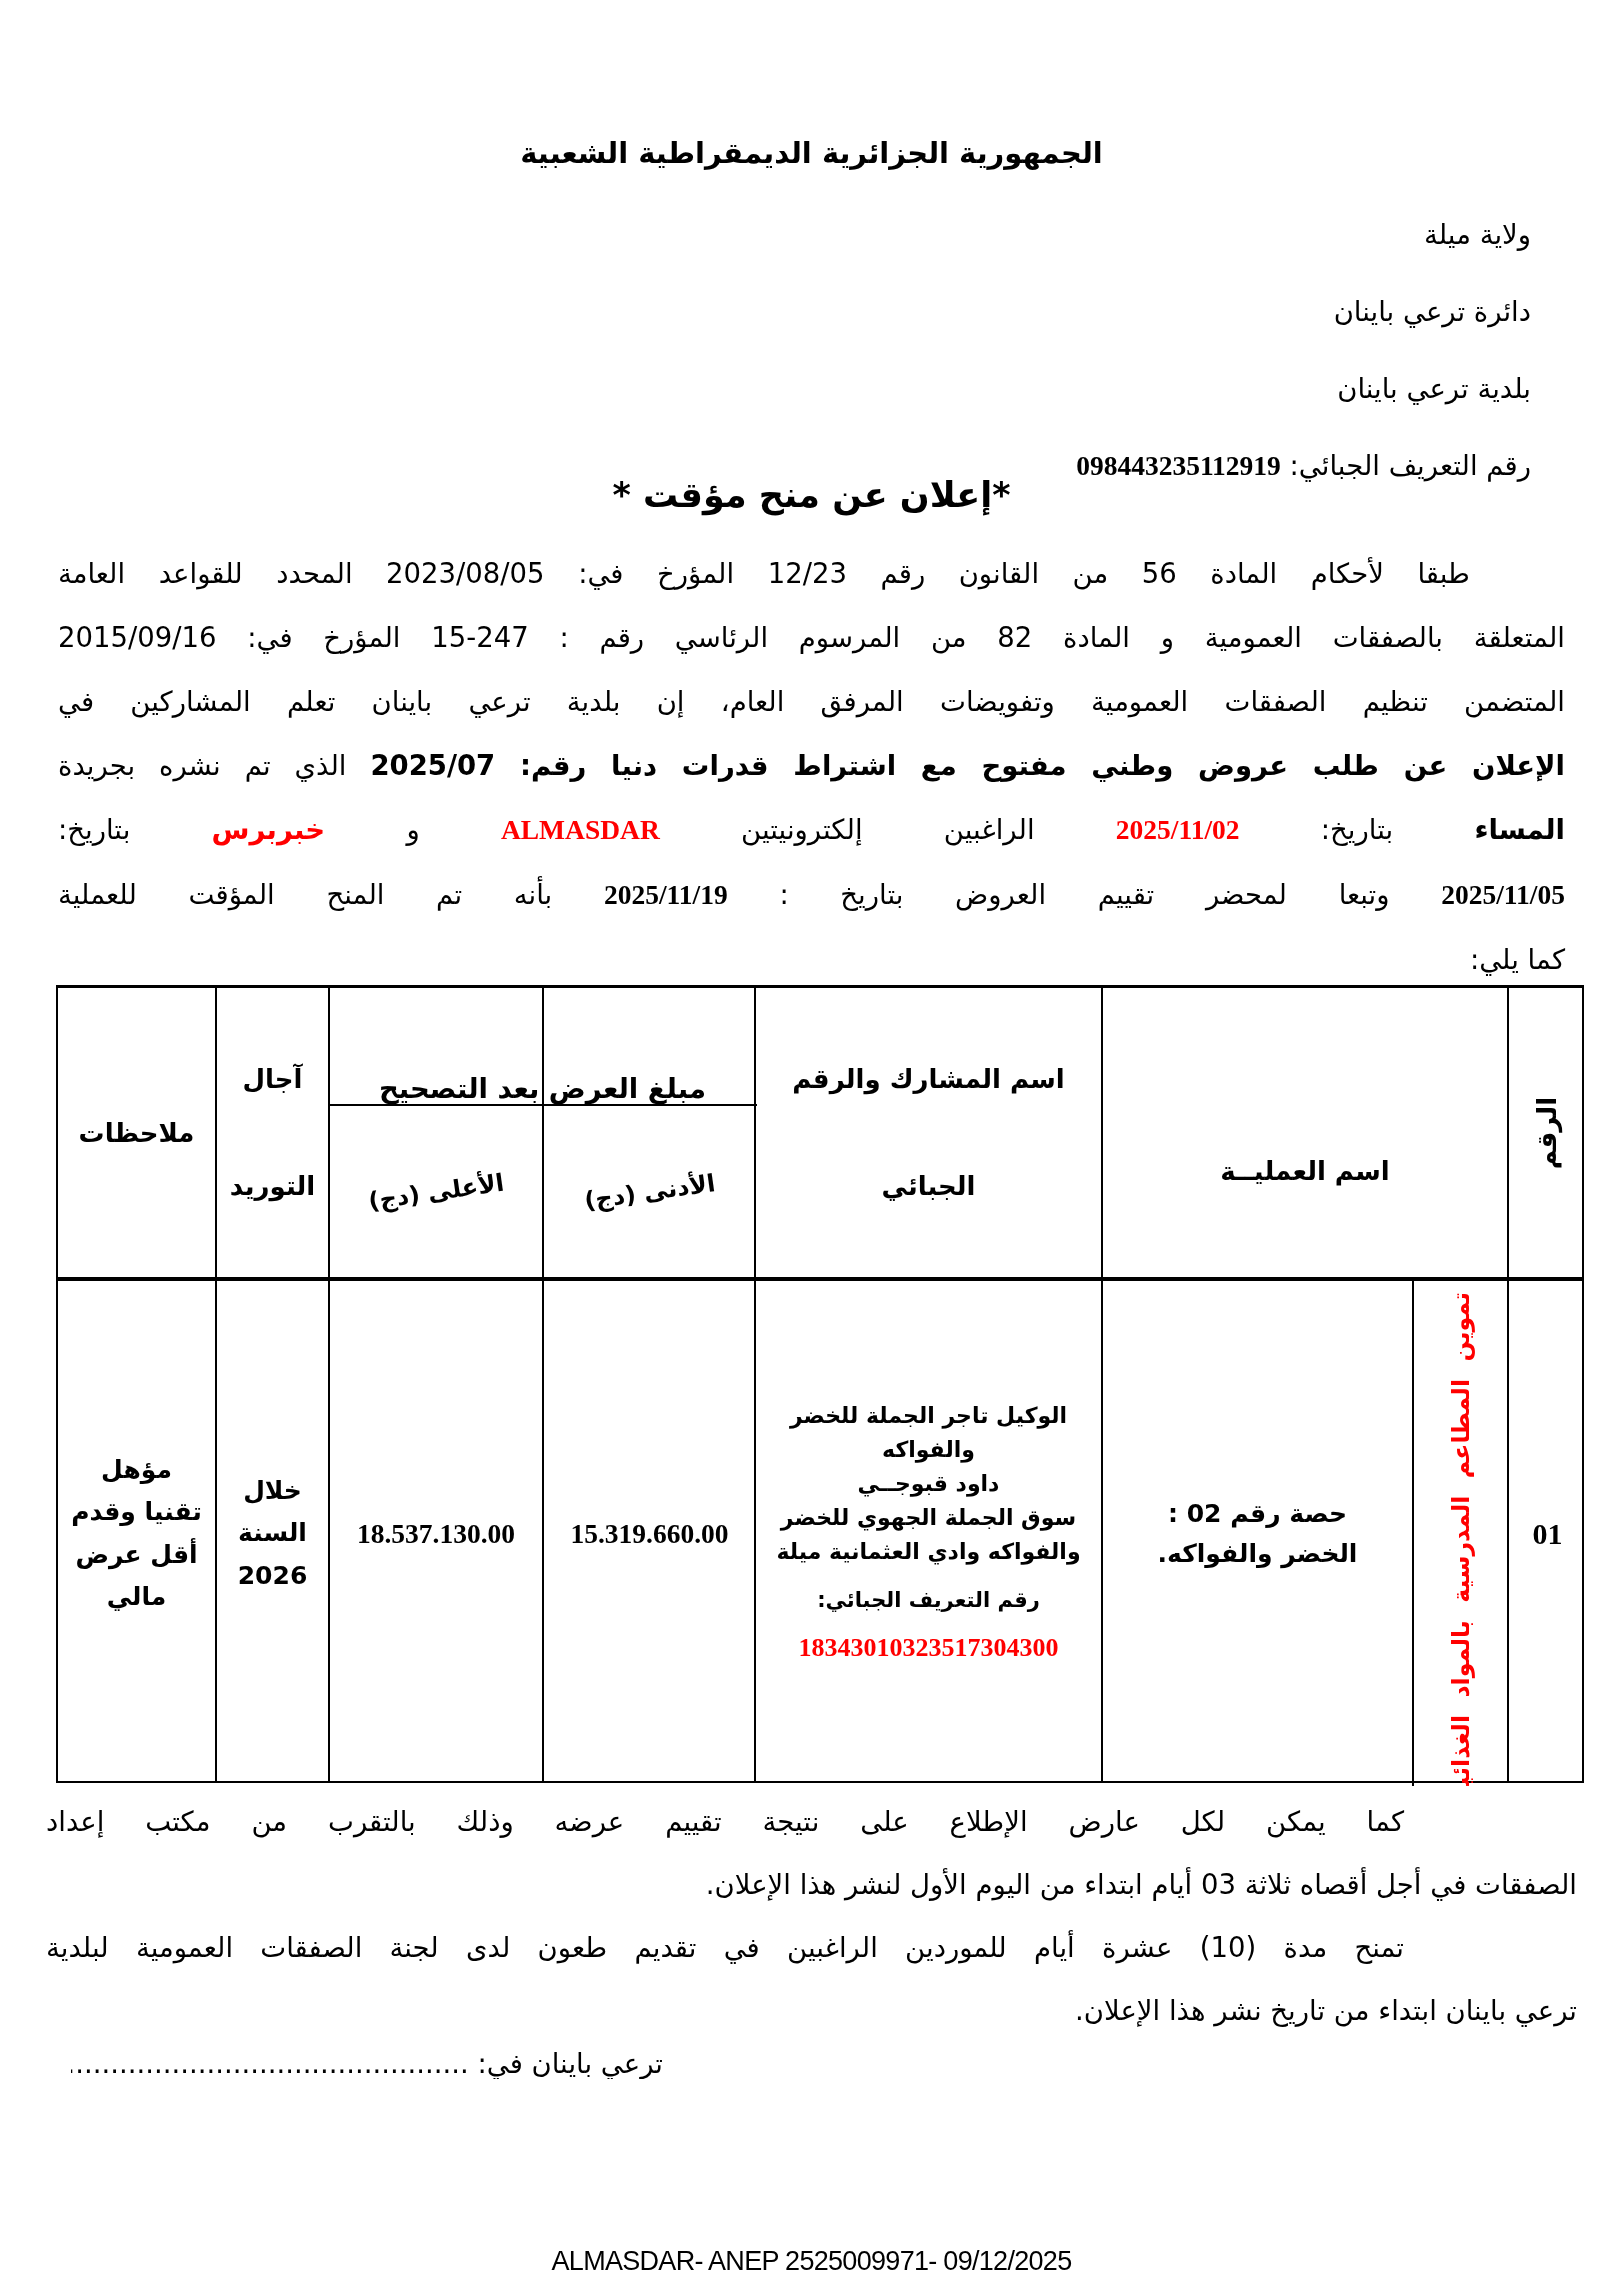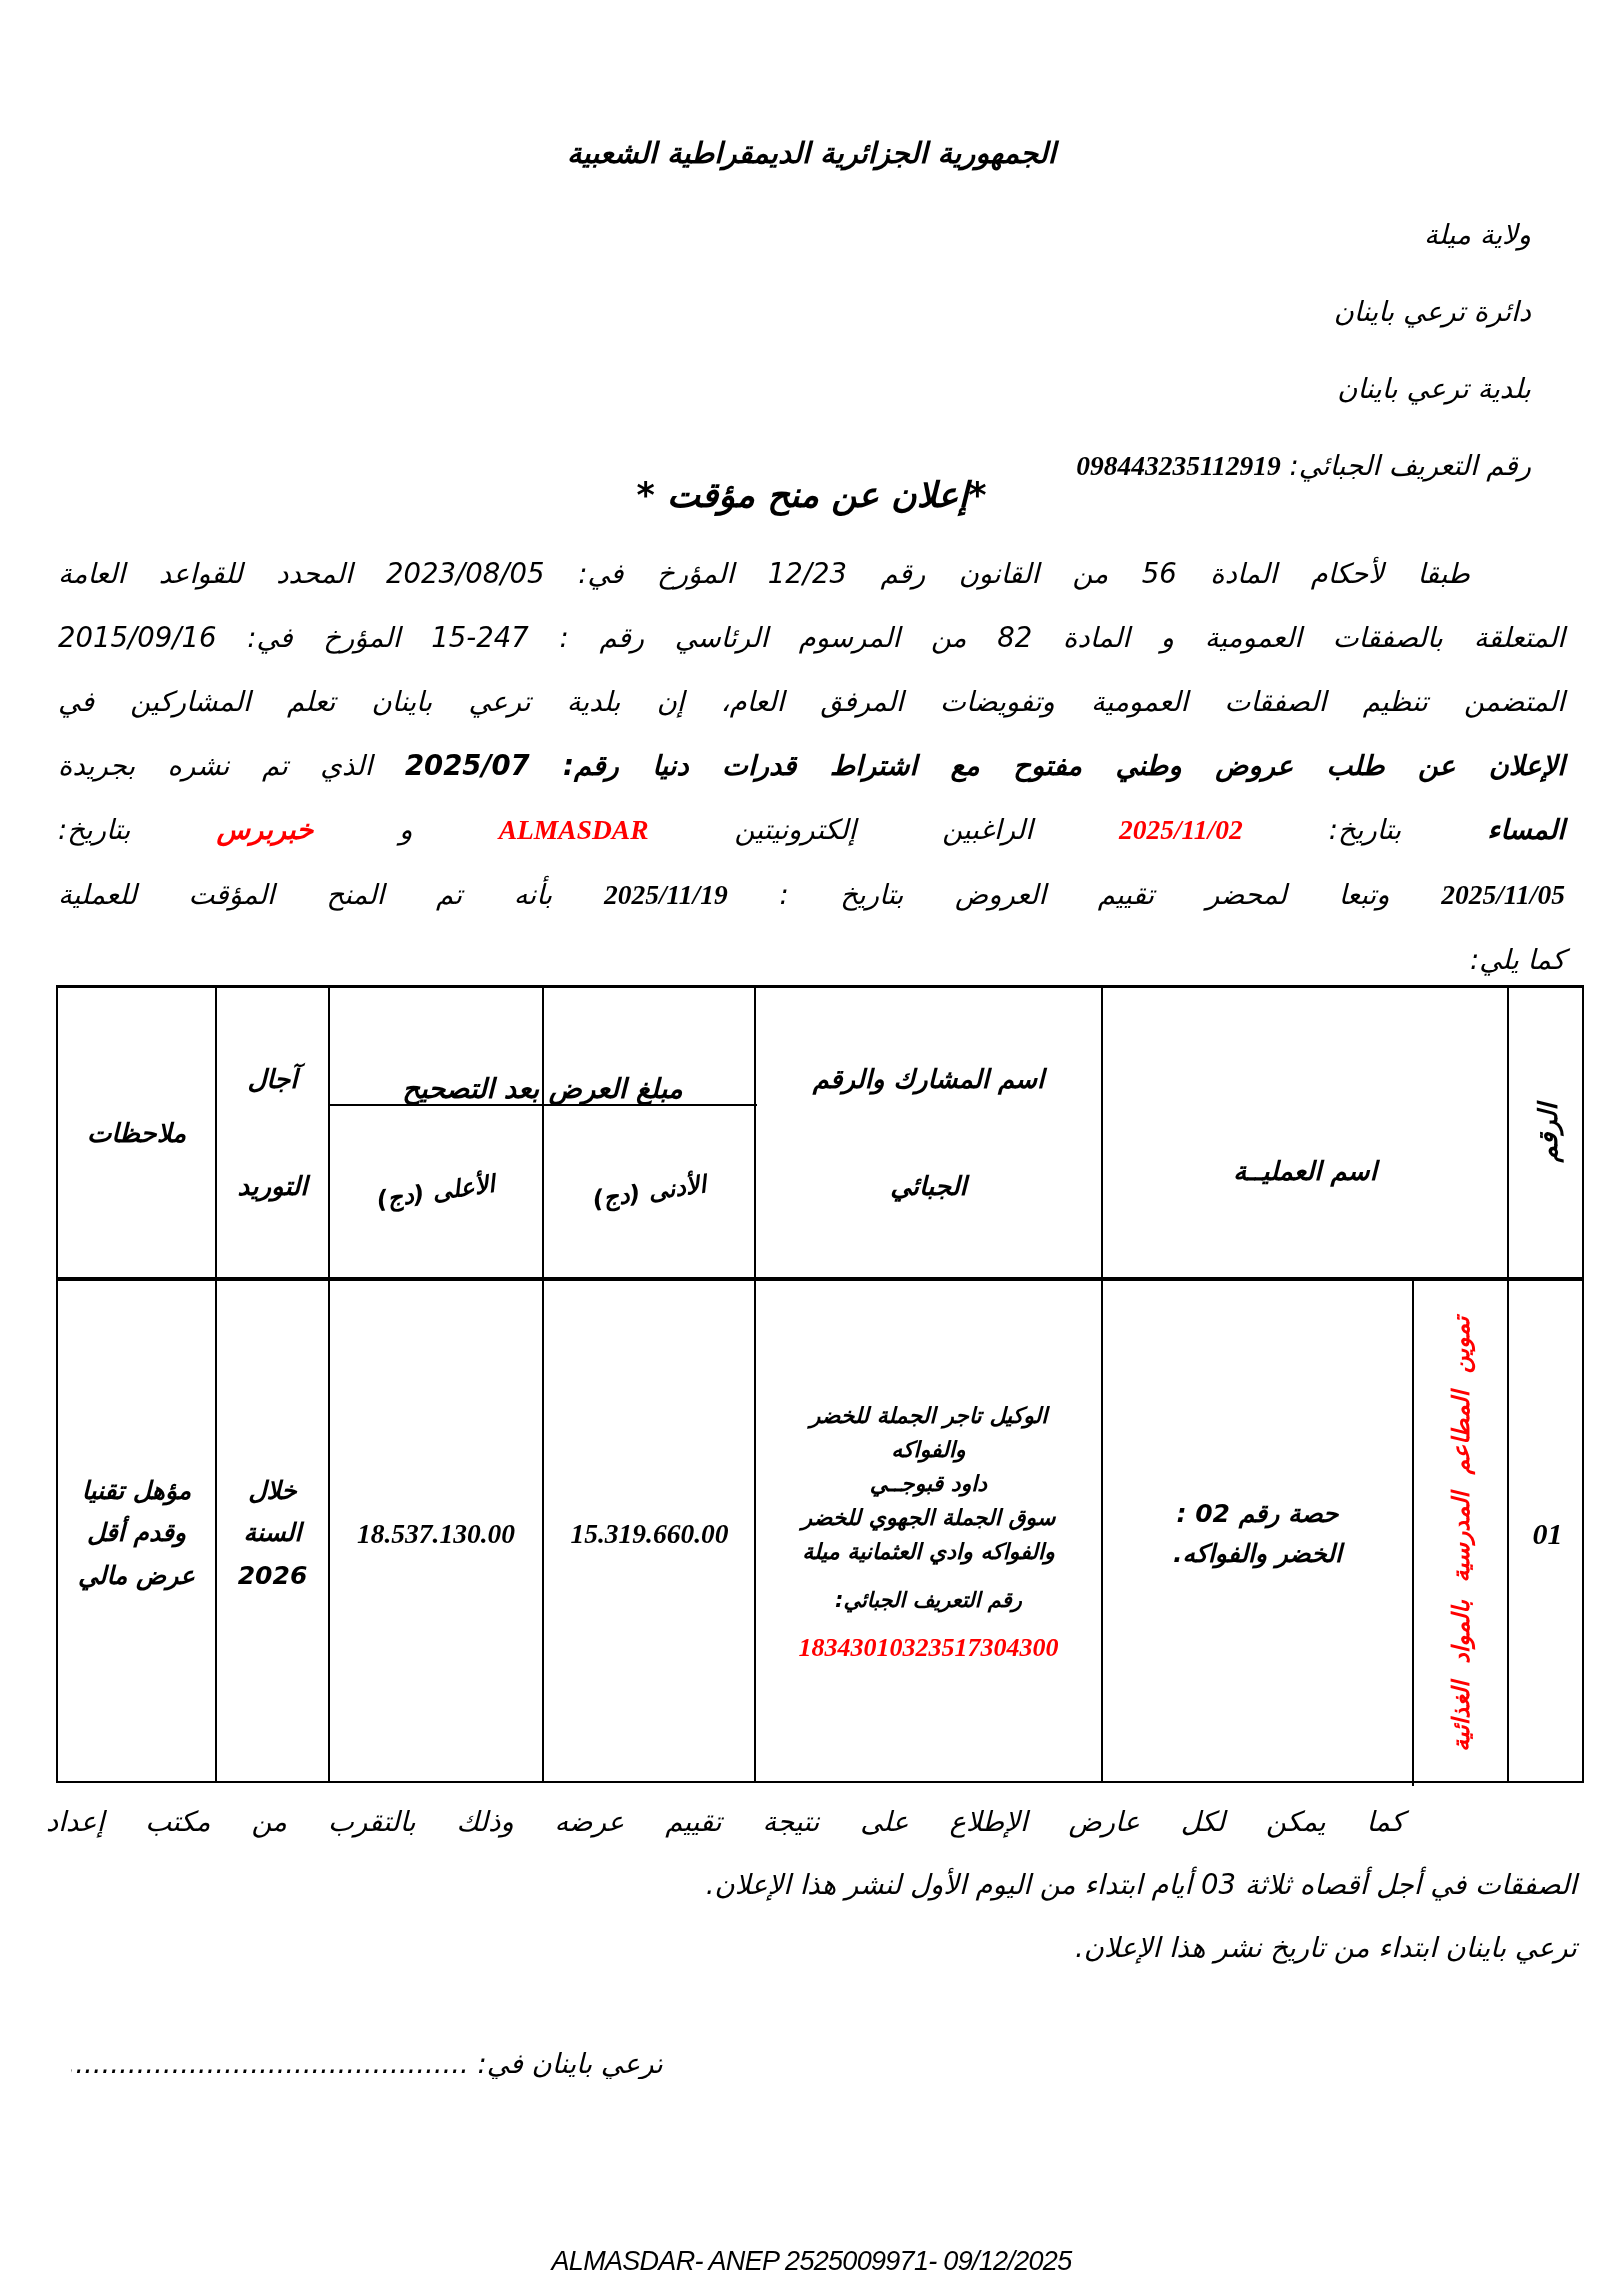--- a/index.html
+++ b/index.html
@@ -6,21 +6,20 @@
   html,body { background:#888; }
   .page {
     position:relative;
     width:1623px; height:2295px;
     margin:0 auto;
     background:#ffffff;
     direction:rtl;
     font-family:"DejaVu Sans", sans-serif;
     color:#000;
     overflow:hidden;
-    font-style:italic;
   }
   .bold { font-weight:bold; }
   .red  { color:#ff0000; }
   .num  { font-family:"Liberation Serif","DejaVu Serif",serif; direction:ltr; unicode-bidi:embed; }
 
   .republic {
     position:absolute; top:136px; left:0; right:0;
     text-align:center; font-size:29px; font-weight:bold;
   }
   .authority {
@@ -177,20 +176,21 @@
       <span style="max-width:79px;">خلال السنة 2026</span>
     </div>
     <div class="cell" style="left:0; top:293px; width:157px; height:505px; font-size:25px; line-height:1.7;">
       <span style="max-width:131px;">مؤهل تقنيا وقدم أقل عرض مالي</span>
     </div>
   </div>
 
   <div class="closing">
     <div class="line justify indent2">كما يمكن لكل عارض الإطلاع على نتيجة تقييم عرضه وذلك بالتقرب من مكتب إعداد</div>
     <div class="line">الصفقات في أجل أقصاه ثلاثة 03 أيام ابتداء من اليوم الأول لنشر هذا الإعلان.</div>
+    <div class="line justify indent2">تمنح مدة (10) عشرة أيام للموردين الراغبين في تقديم طعون لدى لجنة الصفقات العمومية لبلدية</div>
     <div class="line">ترعي باينان ابتداء من تاريخ نشر هذا الإعلان.</div>
   </div>
 
   <div class="signoff">
     <span>ترعي باينان في: </span><span class="dots">.......................................................................................................</span>
   </div>
 
   <div class="footer">ALMASDAR- ANEP 2525009971- 09/12/2025</div>
 
 </div>

